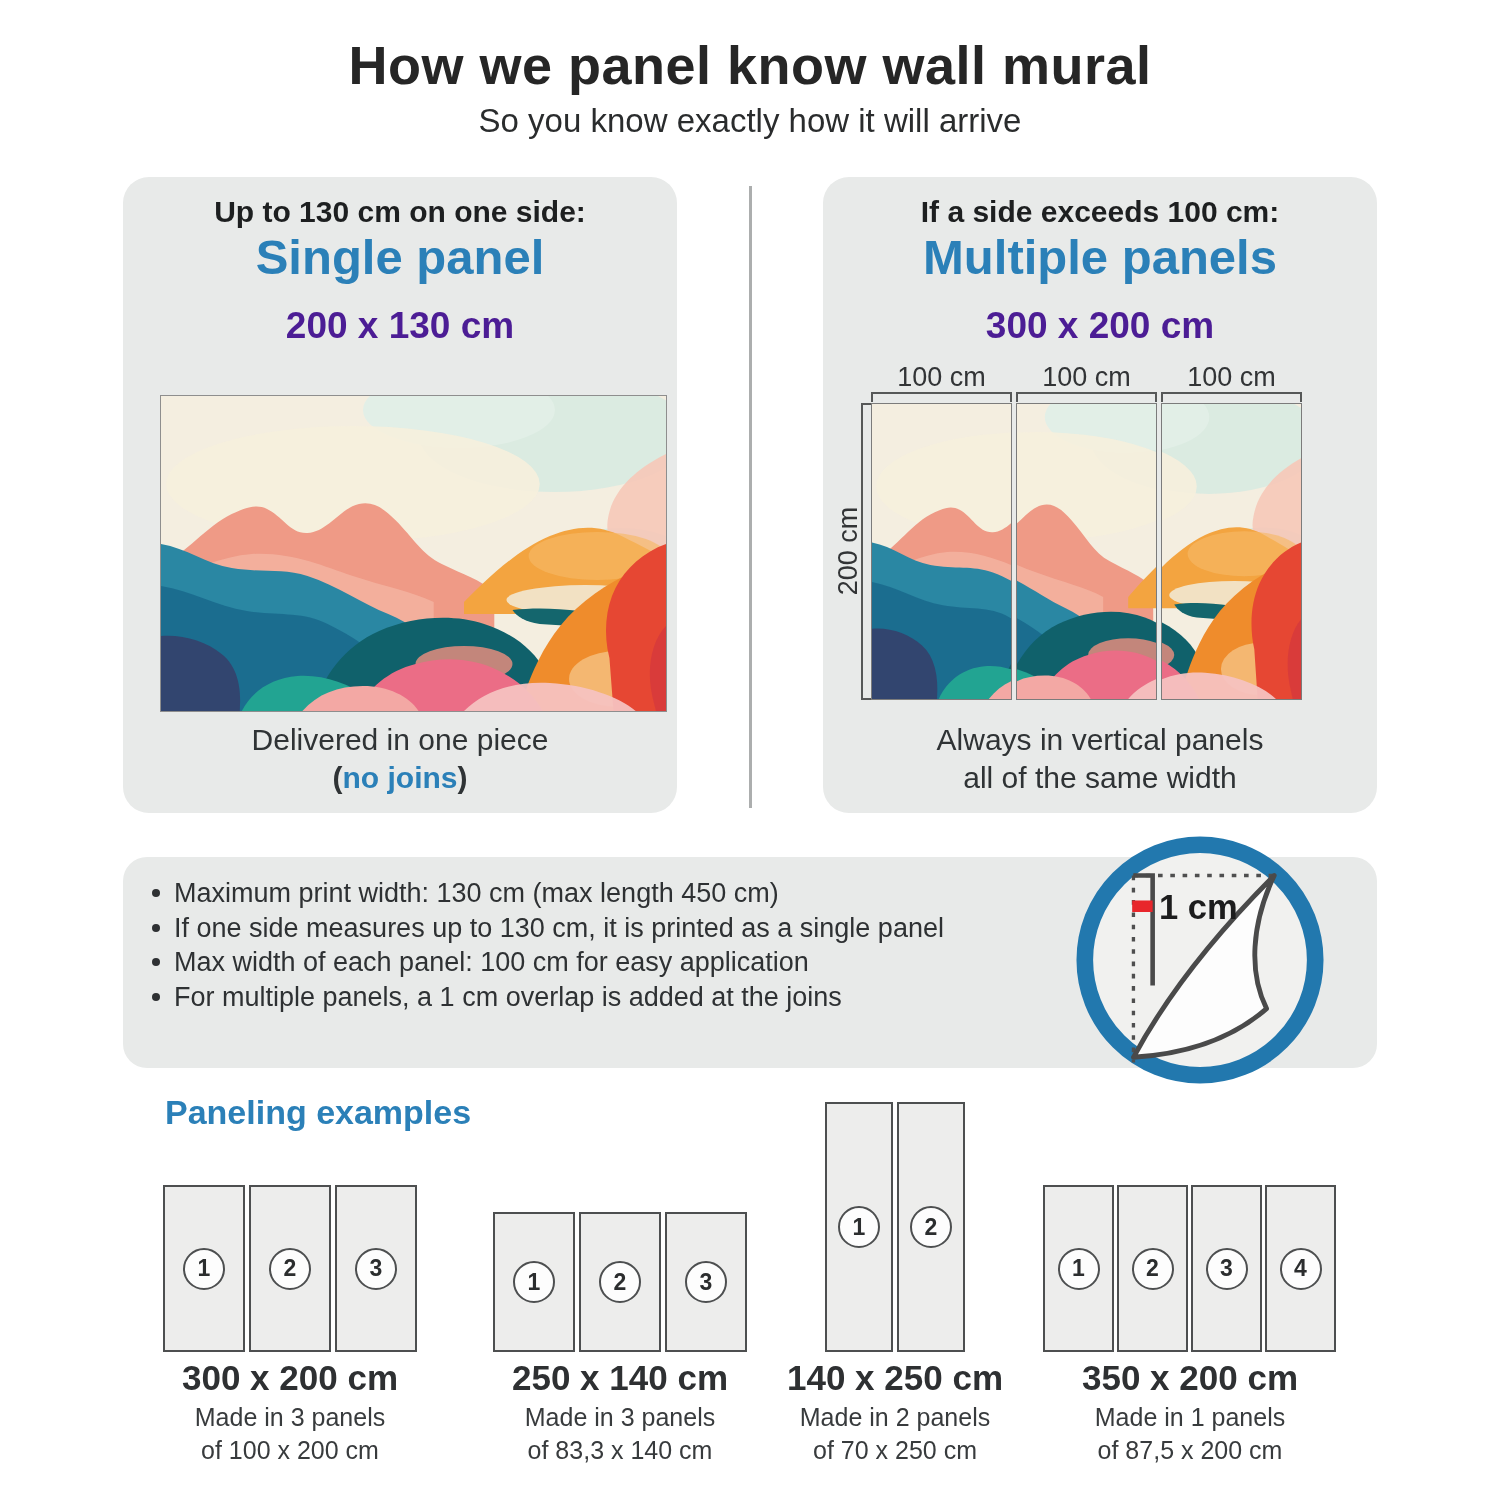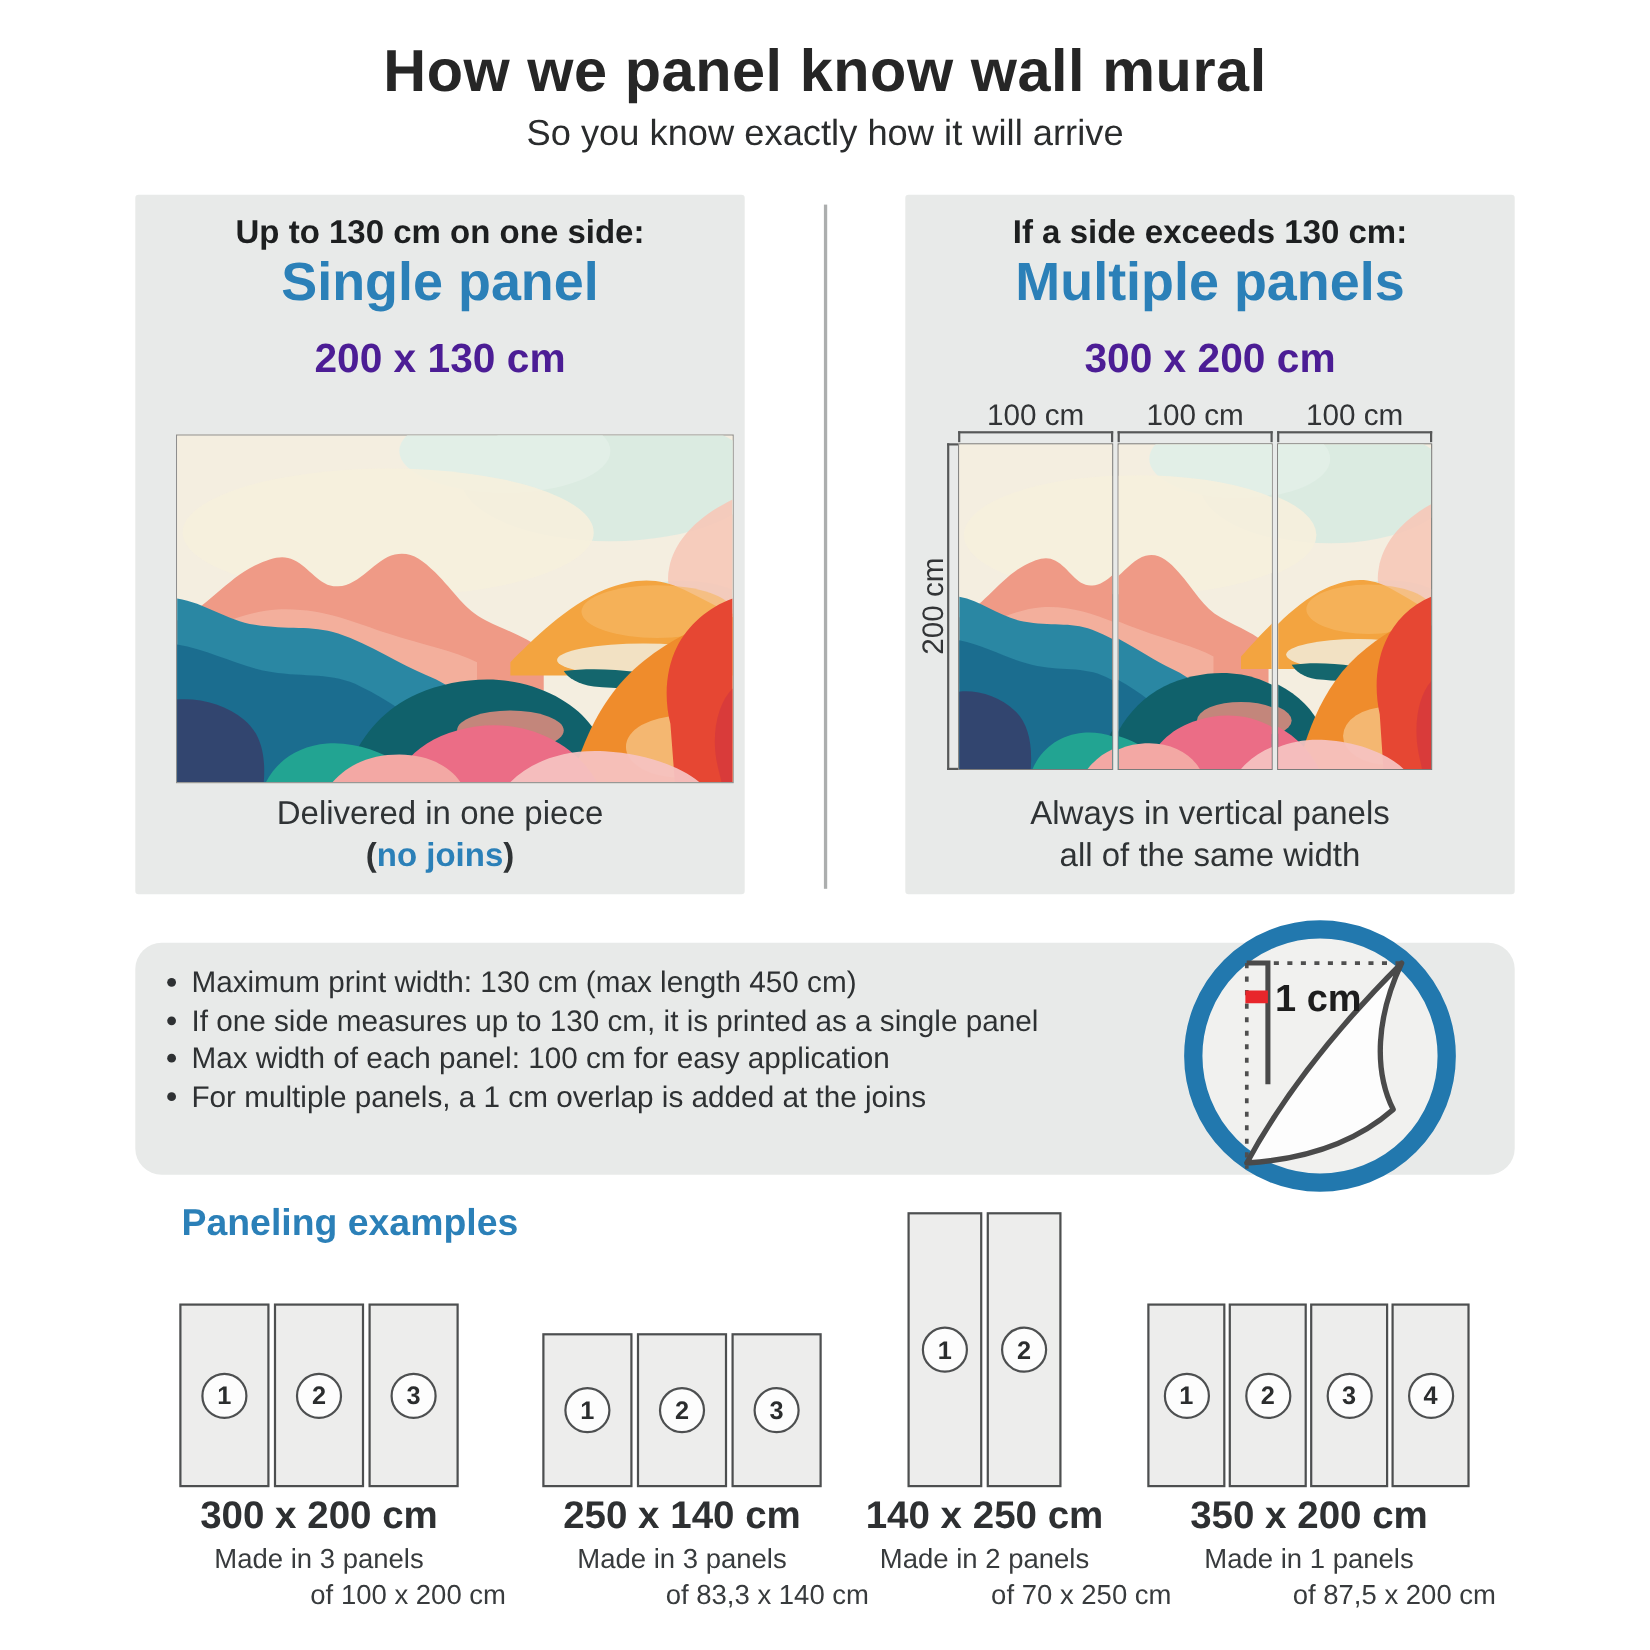--- a/index.html
+++ b/index.html
@@ -3,21 +3,21 @@
 <meta charset="utf-8">
 <style>
   html,body{margin:0;padding:0;background:#fff;}
   #stage{position:relative;width:1500px;height:1500px;background:#ffffff;
     font-family:"Liberation Sans",sans-serif;color:#2b2d2e;overflow:hidden;}
   .abs{position:absolute;}
   
   #main-title{left:0;top:34px;width:1500px;text-align:center;font-size:54px;font-weight:800;color:#262626;letter-spacing:.5px;}
   #main-subtitle{left:0;top:102px;width:1500px;text-align:center;font-size:33px;font-weight:500;color:#2a2c2d;}
   
-  .card{background:#e8eae9;border-radius:3px;width:554px;height:636px;top:177px;}
+  .card{background:#e8eae9;border-radius:26px;width:554px;height:636px;top:177px;}
   #card-single{left:123px;}
   #card-multi{left:823px;}
   #card-divider{left:749px;top:186px;width:3px;height:622px;background:#acaeae;}
   .card-cond{left:0;top:18px;width:100%;text-align:center;font-size:30px;font-weight:700;color:#1d1f20;}
   .card-name{left:0;top:52px;width:100%;text-align:center;font-size:49px;font-weight:800;color:#2b80b8;}
   .card-size{left:0;top:128px;width:100%;text-align:center;font-size:37px;font-weight:800;color:#4c1d95;}
   .card-cap{left:0;width:100%;text-align:center;font-size:30px;font-weight:500;color:#2f3335;}
   .cap1{top:546px;} .cap2{top:584px;}
   .blue-strong{color:#2b80b8;font-weight:800;}
   .cap-paren{font-weight:800;color:#2f3335;}
@@ -38,21 +38,21 @@
   #specs-list li{position:relative;padding-left:24px;font-size:27px;font-weight:500;color:#2e3133;line-height:34.5px;}
   #specs-list li .dot{position:absolute;left:2px;top:13px;width:8px;height:8px;border-radius:50%;background:#2e3133;}
   #overlap-icon{left:1072px;top:832px;width:256px;height:256px;}
   
   #examples-heading{left:165px;top:1093px;font-size:34px;font-weight:800;color:#2b80b8;}
   .ex-row{display:flex;}
   .panel-box{background:#ededec;border:2px solid #4d4f50;box-sizing:border-box;display:flex;align-items:center;justify-content:center;}
   .num-circle{width:38px;height:38px;border:2px solid #4d4f50;border-radius:50%;background:#fdfdfd;display:flex;align-items:center;justify-content:center;font-size:23px;font-weight:700;color:#2b2d2e;}
   .ex-size{position:absolute;top:1358px;width:340px;text-align:center;font-size:35px;font-weight:800;color:#2e3032;}
   .ex-line1{position:absolute;top:1403px;width:340px;text-align:center;font-size:25px;font-weight:500;color:#383b3d;}
-  .ex-line2{position:absolute;top:1436px;width:340px;text-align:right;font-size:25px;font-weight:500;color:#383b3d;}
+  .ex-line2{position:absolute;top:1436px;width:340px;text-align:center;font-size:25px;font-weight:500;color:#383b3d;}
   #defs-holder{position:absolute;width:0;height:0;overflow:hidden;}
 </style>
 </head>
 <body>
 
 <div id="stage">
 
   <svg id="defs-holder" aria-hidden="true">
     <defs>
       <g id="mural">
@@ -97,21 +97,21 @@
           <use href="#mural"></use>
         </svg>
     </div>
     <div class="abs card-cap cap1">Delivered in one piece</div>
     <div class="abs card-cap cap2"><span class="cap-paren">(</span><span class="blue-strong">no joins</span><span class="cap-paren">)</span></div>
   </div>
 
   <div class="abs" id="card-divider"></div>
 
   <div class="abs card" id="card-multi">
-    <div class="abs card-cond">If a side exceeds 130 cm:</div>
+    <div class="abs card-cond">If a side exceeds 100 cm:</div>
     <div class="abs card-name">Multiple panels</div>
     <div class="abs card-size">300 x 200 cm</div>
 
     <div class="abs wlabel" style="left:48px;width:141px;">100 cm</div>
     <div class="abs wlabel" style="left:193px;width:141px;">100 cm</div>
     <div class="abs wlabel" style="left:338px;width:141px;">100 cm</div>
     <div class="abs wbracket" style="left:48px;width:141px;"></div>
     <div class="abs wbracket" style="left:193px;width:141px;"></div>
     <div class="abs wbracket" style="left:338px;width:141px;"></div>
 

